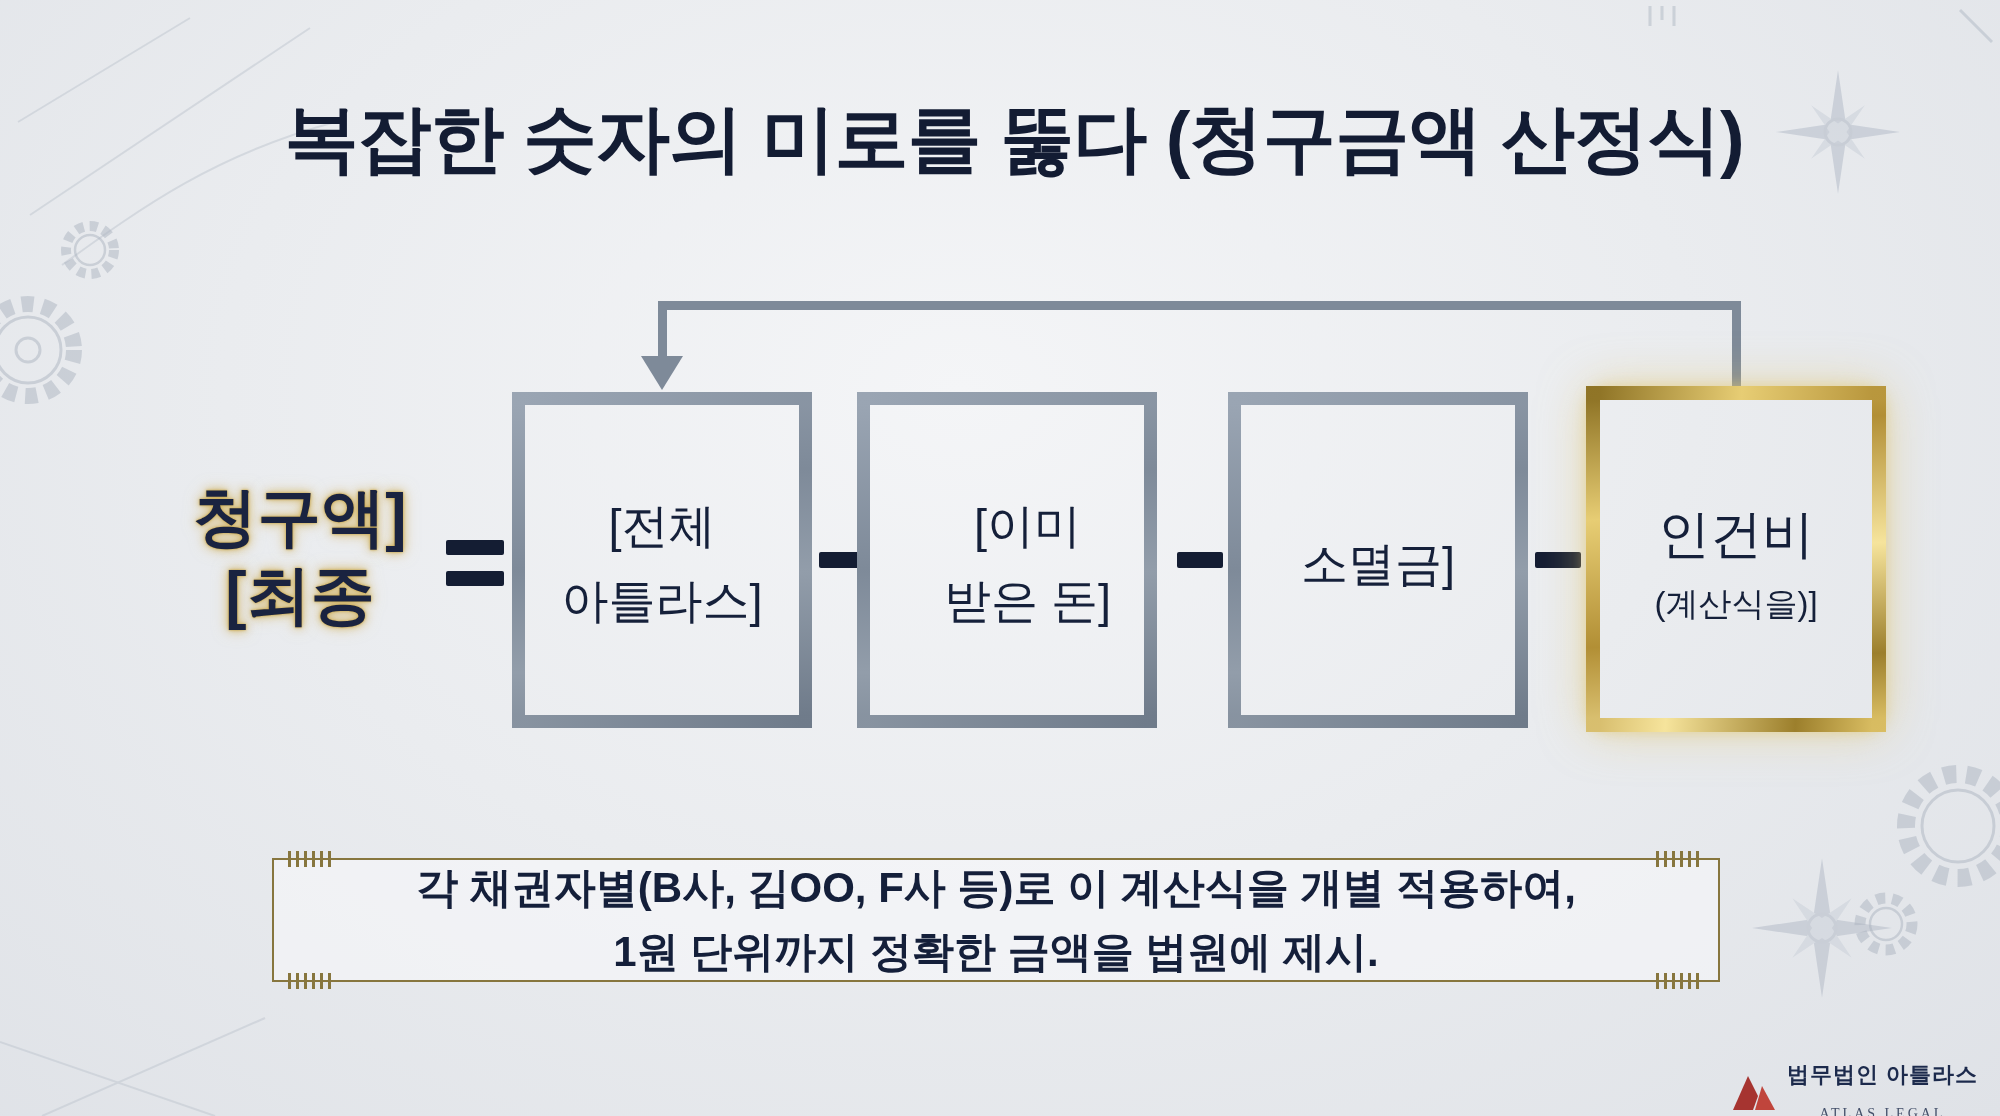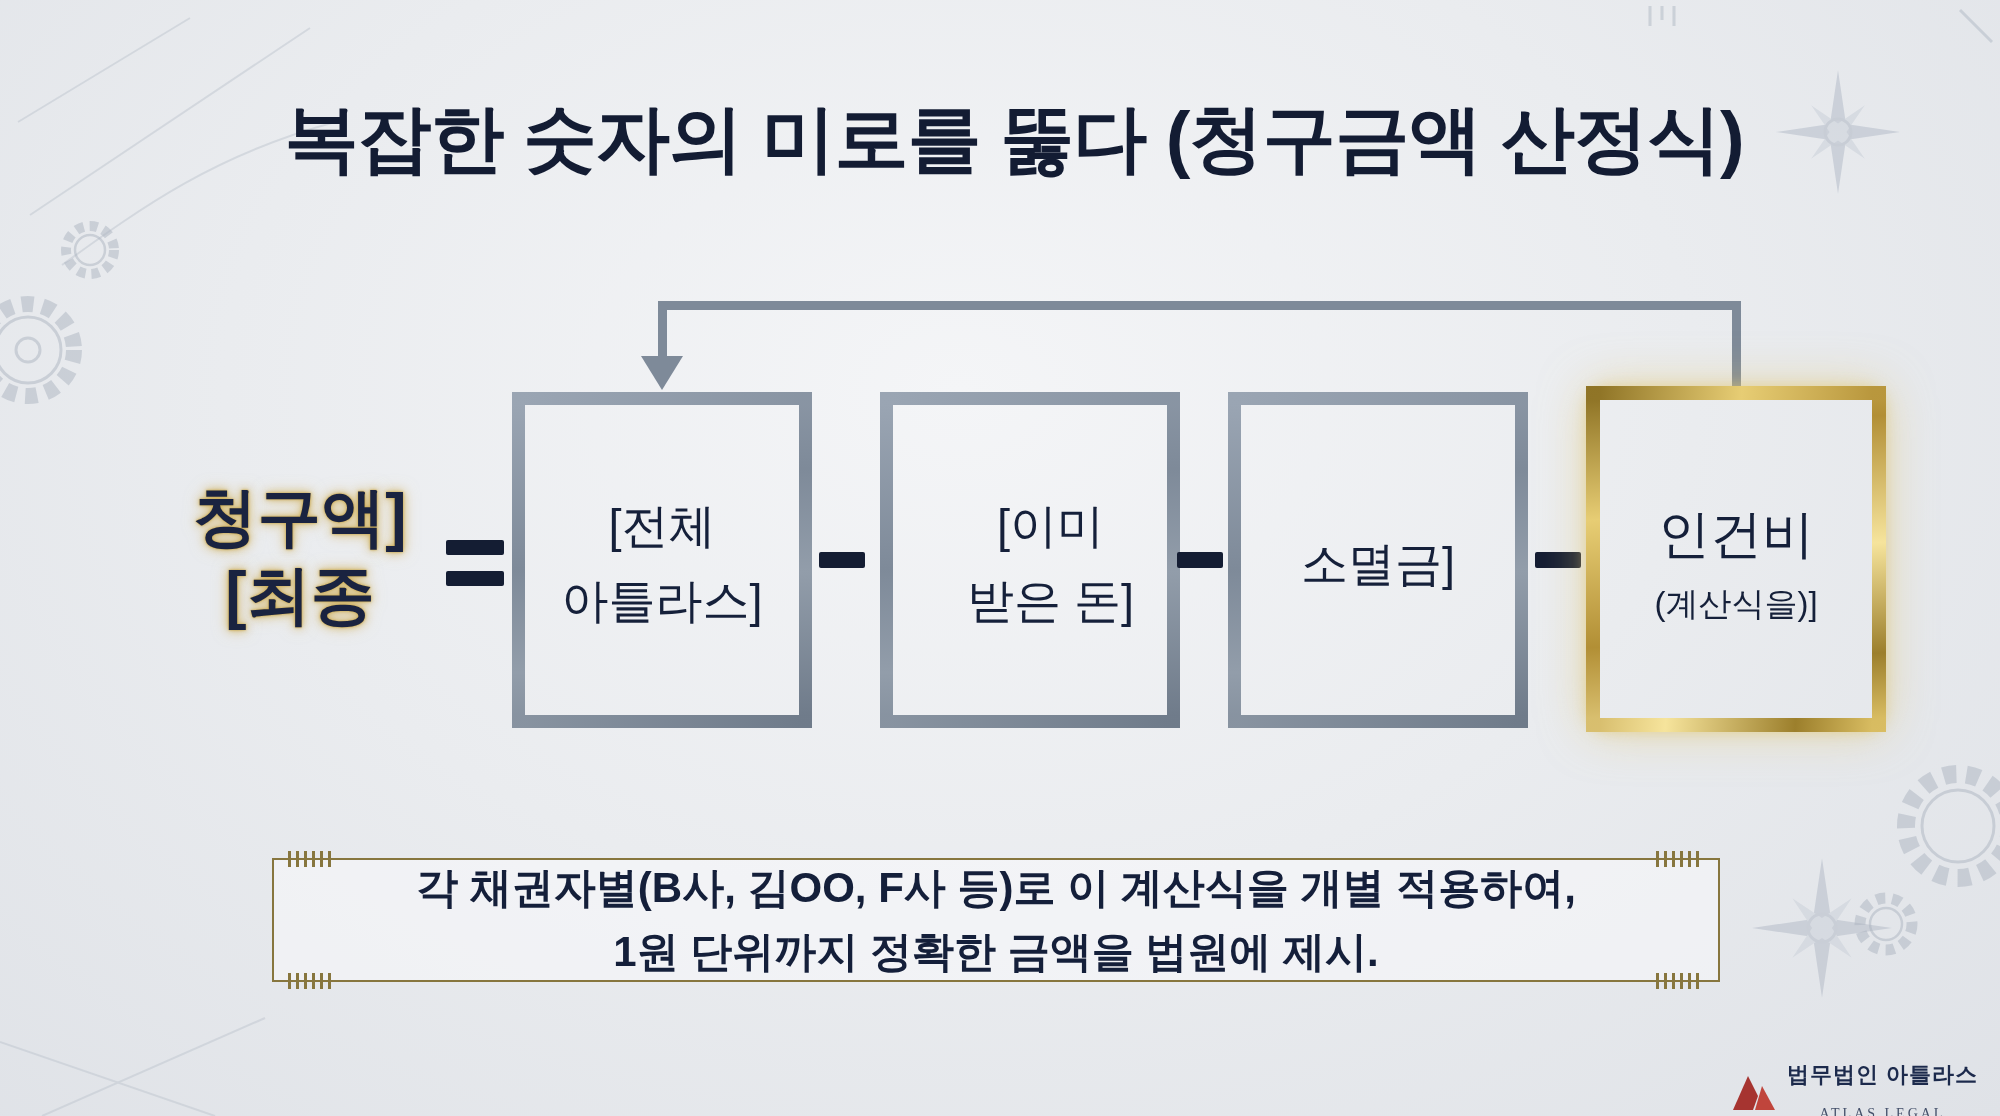--- a/index.html
+++ b/index.html
@@ -55,21 +55,21 @@
     border:13px solid #8691a1;
     border-image: linear-gradient(160deg,#9aa5b3 0%, #7e8a99 40%, #929daa 65%, #6f7b8a 100%) 1;
   }
   .term-box.gold {
     top:386px; height:346px;
     border:14px solid #c3a045;
     border-image: linear-gradient(140deg,#8f7426 0%, #e7cd74 22%, #b28f35 45%, #f6e49c 68%, #9c7f2c 88%, #d9bd62 100%) 1;
     box-shadow: 0 0 46px rgba(224,197,112,.55), 0 0 12px rgba(224,197,112,.5);
   }
   .box-1 { left:512px; }
-  .box-2 { left:880px;padding-left:41px; }
+  .box-2 { left:857px;padding-left:41px; }
   .box-3 { left:1228px; }
   .box-4 { left:1586px;border-radius:21px; }
   .term-line { font-size:47px; font-weight:400; color:#15203a; line-height:1.25;margin-top:8px; }
   .term-line.big { font-size:52px; }
   .term-line.small { font-size:33px; }
 
   
   .arrow-seg { position:absolute; background:#7e8a99; }
   .arrow-h   { left:658px;  top:301px; width:1083px; height:9px; }
   .arrow-v-r { left:1732px; top:301px; width:9px;    height:85px; }

